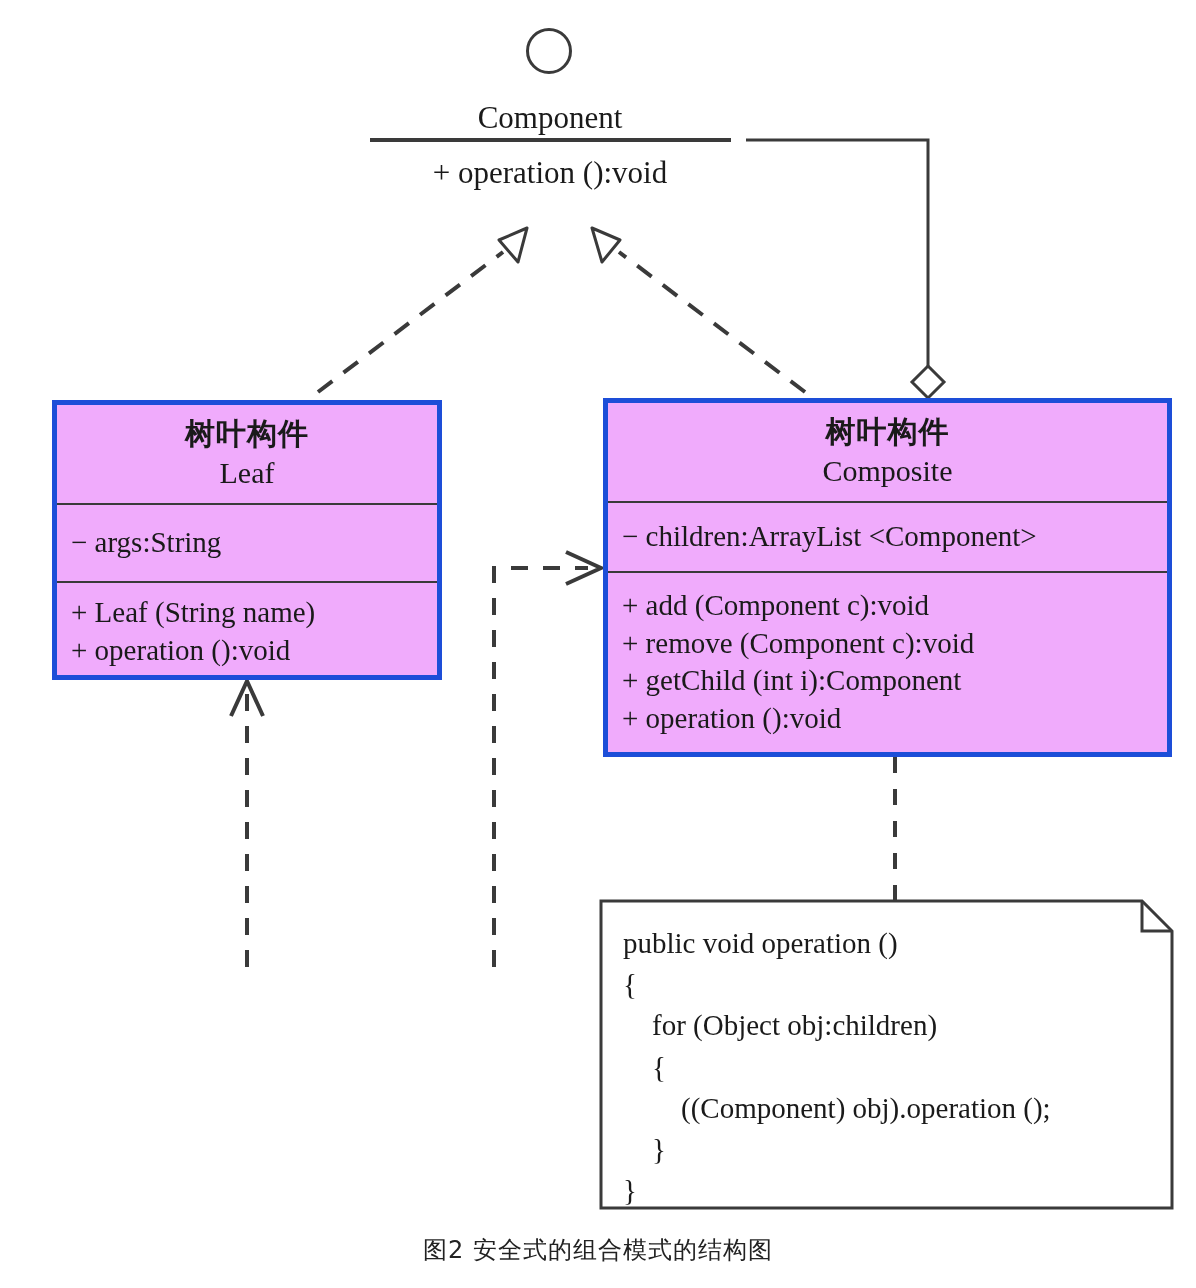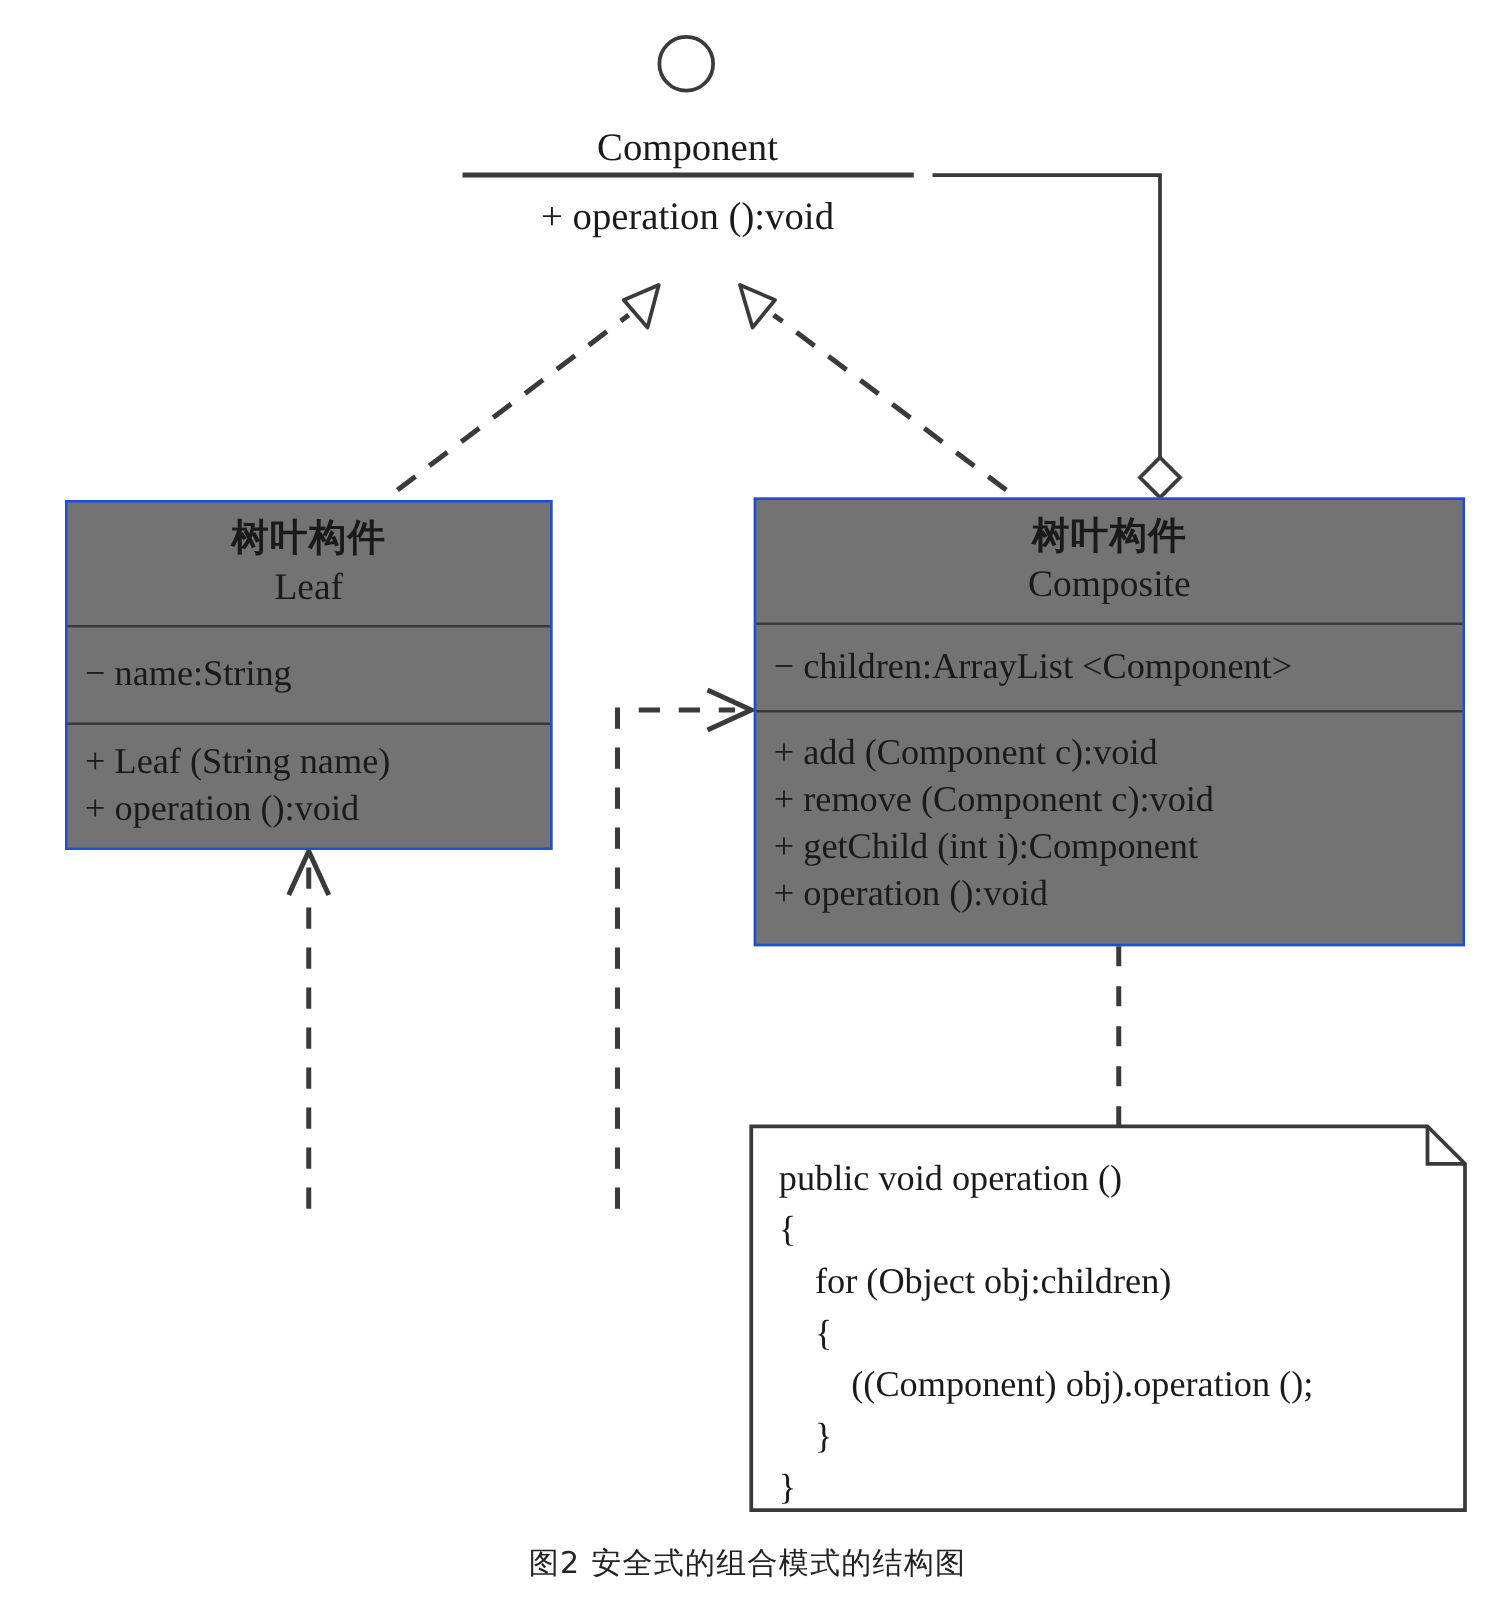--- a/index.html
+++ b/index.html
@@ -26,22 +26,22 @@
     position: absolute;
     left: 0;
     top: 0;
     width: 1196px;
     height: 1288px;
   }
   
   .uml-box {
     position: absolute;
     box-sizing: border-box;
-    border: 2px solid #1d4ed8;
-    background: #737373;
+    border: 5px solid #1d4ed8;
+    background: #f0abfc;
   }
   .uml-compartment {
     box-sizing: border-box;
     border-bottom: 2px solid #3a3a3a;
     padding: 6px 14px;
     display: flex;
     flex-direction: column;
     justify-content: center;
   }
   .uml-compartment.last { border-bottom: none; }
@@ -168,21 +168,21 @@
   </div>
 
   <div class="uml-box" id="leaf-box" style="left:52px; top:400px; width:390px; height:280px;">
     <div class="uml-compartment" style="height:100px;">
       <div class="uml-title">
         <span class="cn">树叶构件</span>
         <span class="en">Leaf</span>
       </div>
     </div>
     <div class="uml-compartment" style="height:78px;">
-      <div class="member-line">− name:String</div>
+      <div class="member-line">− args:String</div>
     </div>
     <div class="uml-compartment last" style="height:98px;">
       <div class="member-line">+ Leaf (String name)</div>
       <div class="member-line">+ operation ():void</div>
     </div>
   </div>
 
   <div class="uml-box" id="composite-box" style="left:603px; top:398px; width:569px; height:359px;">
     <div class="uml-compartment" style="height:100px;">
       <div class="uml-title">

